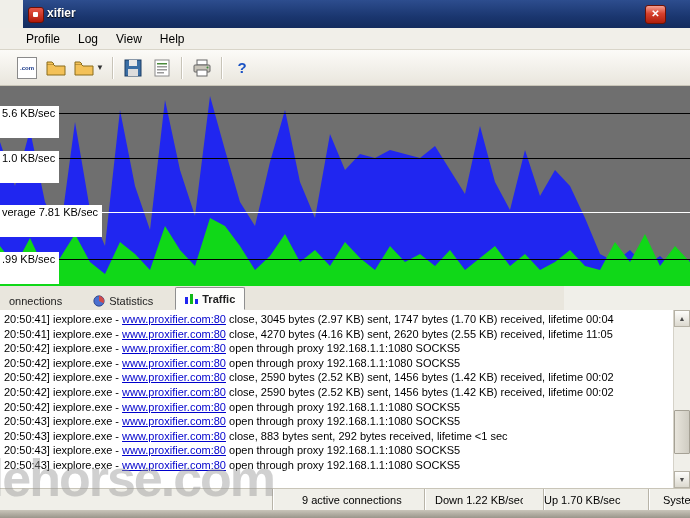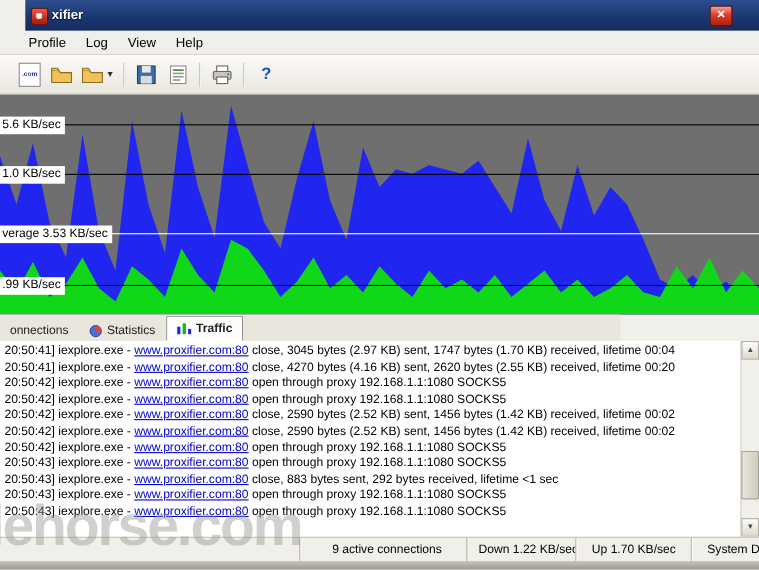--- a/index.html
+++ b/index.html
@@ -32,26 +32,26 @@
   .tool-sep{width:1px;height:22px;background:#c8c4b8;border-right:1px solid #fff;margin:0 6px 0 3px;}
   .doc-icon{width:18px;height:20px;background:#fff;border:1px solid #8a8a8a;font-size:6px;font-weight:bold;
             color:#1a3a8a;display:flex;align-items:center;justify-content:center;}
   .dropdown-caret{font-size:8px;color:#333;margin-left:2px;}
   .help-glyph{font-size:15px;font-weight:bold;color:#1a52c4;}
 
   
   .graph{position:absolute;left:0;top:86px;width:690px;height:200px;overflow:hidden;}
   .graph svg{position:absolute;left:0;top:0;}
   .gridline{position:absolute;left:0;width:690px;height:1px;}
-  .graph-label{position:absolute;left:0;height:16px;line-height:14px;background:#fff;color:#000;
+  .graph-label{position:absolute;left:0;height:32px;line-height:14px;background:#fff;color:#000;
                font-size:11px;padding:0 4px 0 2px;white-space:nowrap;z-index:3;}
 
   
   .tabbar{position:absolute;left:0;top:286px;width:564px;height:24px;background:#e9e6dd;
-          border-bottom:1px solid #b9b5a9;display:flex;align-items:flex-end;}
+          border-bottom:1px solid #b9b5a9;display:flex;align-items:flex-end;gap:12px;}
   .tab{display:flex;align-items:center;height:19px;padding:0 9px;font-size:11px;margin-right:1px;
        color:#222;cursor:default;white-space:nowrap;}
   .tab.active{background:#fdfdfb;border:1px solid #8f8f8f;border-bottom:1px solid #fdfdfb;
               height:21px;font-weight:bold;border-top-left-radius:2px;border-top-right-radius:2px;}
   .tab .tab-icon{margin-right:4px;display:inline-flex;}
 
   
   .logarea{position:absolute;left:0;top:310px;width:690px;height:178px;background:#fff;overflow:hidden;}
   .log-lines{position:absolute;left:4px;top:2px;right:18px;font-size:11px;line-height:14.6px;white-space:nowrap;}
   .log-line{white-space:nowrap;}
@@ -67,21 +67,21 @@
                 border:1px solid #a5a195;box-sizing:border-box;border-radius:1px;}
 
   
   .statusbar{position:absolute;left:0;top:488px;width:690px;height:22px;background:#f0efe9;
              border-top:1px solid #c9c5b8;display:flex;align-items:center;font-size:11px;}
   .status-sec{height:100%;display:flex;align-items:center;box-sizing:border-box;white-space:nowrap;overflow:hidden;}
   .status-sec + .status-sec{border-left:1px solid #b8b4a8;box-shadow:inset 1px 0 0 #fff;}
   .s1{width:272px;}
   .s2{width:152px;padding-left:29px;}
   .s3{width:99px;padding-left:10px;text-align:right;}
-  .s4{width:105px;padding-left:14px;}
+  .s4{width:105px;margin-left:20px;}
   .s5{flex:1;padding-left:14px;}
 
   .bottom-strip{position:absolute;left:0;top:510px;width:690px;height:8px;
                 background:linear-gradient(#c9c5ba,#9a968b);}
 
   
   .watermark{position:absolute;left:-38px;top:448px;z-index:6;pointer-events:none;
              font-size:52px;font-weight:bold;letter-spacing:-2px;color:rgba(150,150,150,0.45);}
 </style>
 </head>
@@ -159,21 +159,21 @@
     </svg>
     <div>
         <div class="gridline" style="top: 27px; background: rgb(0, 0, 0);"></div>
         <div class="gridline" style="top: 72px; background: rgb(0, 0, 0);"></div>
         <div class="gridline" style="top: 126px; background: rgb(255, 255, 255);"></div>
         <div class="gridline" style="top: 173px; background: rgb(0, 0, 0);"></div>
       </div>
     <div>
         <div class="graph-label" style="top: 20px;">5.6 KB/sec</div>
         <div class="graph-label" style="top: 65px;">1.0 KB/sec</div>
-        <div class="graph-label" style="top: 119px;">verage 3.53 KB/sec</div>
+        <div class="graph-label" style="top: 119px;">verage 7.81 KB/sec</div>
         <div class="graph-label" style="top: 166px;">.99 KB/sec</div>
       </div>
   </div>
 
   <div class="tabbar">
     <div class="tab">
       <span>onnections</span>
     </div>
     <div class="tab">
       <span class="tab-icon">
@@ -192,21 +192,21 @@
           <rect x="10" y="6" width="3" height="5" fill="#2026f0"></rect>
         </svg>
       </span>
       <span>Traffic</span>
     </div>
   </div>
 
   <div class="logarea">
     <div class="log-lines">
         <div class="log-line"><span>20:50:41] </span><span>iexplore.exe - </span><span class="log-link">www.proxifier.com:80</span><span> close, 3045 bytes (2.97 KB) sent, 1747 bytes (1.70 KB) received, lifetime 00:04</span></div>
-        <div class="log-line"><span>20:50:41] </span><span>iexplore.exe - </span><span class="log-link">www.proxifier.com:80</span><span> close, 4270 bytes (4.16 KB) sent, 2620 bytes (2.55 KB) received, lifetime 00:20</span></div>
+        <div class="log-line"><span>20:50:41] </span><span>iexplore.exe - </span><span class="log-link">www.proxifier.com:80</span><span> close, 4270 bytes (4.16 KB) sent, 2620 bytes (2.55 KB) received, lifetime 11:05</span></div>
         <div class="log-line"><span>20:50:42] </span><span>iexplore.exe - </span><span class="log-link">www.proxifier.com:80</span><span> open through proxy 192.168.1.1:1080 SOCKS5</span></div>
         <div class="log-line"><span>20:50:42] </span><span>iexplore.exe - </span><span class="log-link">www.proxifier.com:80</span><span> open through proxy 192.168.1.1:1080 SOCKS5</span></div>
         <div class="log-line"><span>20:50:42] </span><span>iexplore.exe - </span><span class="log-link">www.proxifier.com:80</span><span> close, 2590 bytes (2.52 KB) sent, 1456 bytes (1.42 KB) received, lifetime 00:02</span></div>
         <div class="log-line"><span>20:50:42] </span><span>iexplore.exe - </span><span class="log-link">www.proxifier.com:80</span><span> close, 2590 bytes (2.52 KB) sent, 1456 bytes (1.42 KB) received, lifetime 00:02</span></div>
         <div class="log-line"><span>20:50:42] </span><span>iexplore.exe - </span><span class="log-link">www.proxifier.com:80</span><span> open through proxy 192.168.1.1:1080 SOCKS5</span></div>
         <div class="log-line"><span>20:50:43] </span><span>iexplore.exe - </span><span class="log-link">www.proxifier.com:80</span><span> open through proxy 192.168.1.1:1080 SOCKS5</span></div>
         <div class="log-line"><span>20:50:43] </span><span>iexplore.exe - </span><span class="log-link">www.proxifier.com:80</span><span> close, 883 bytes sent, 292 bytes received, lifetime &lt;1 sec</span></div>
         <div class="log-line"><span>20:50:43] </span><span>iexplore.exe - </span><span class="log-link">www.proxifier.com:80</span><span> open through proxy 192.168.1.1:1080 SOCKS5</span></div>
         <div class="log-line"><span>20:50:43] </span><span>iexplore.exe - </span><span class="log-link">www.proxifier.com:80</span><span> open through proxy 192.168.1.1:1080 SOCKS5</span></div>
       </div>

